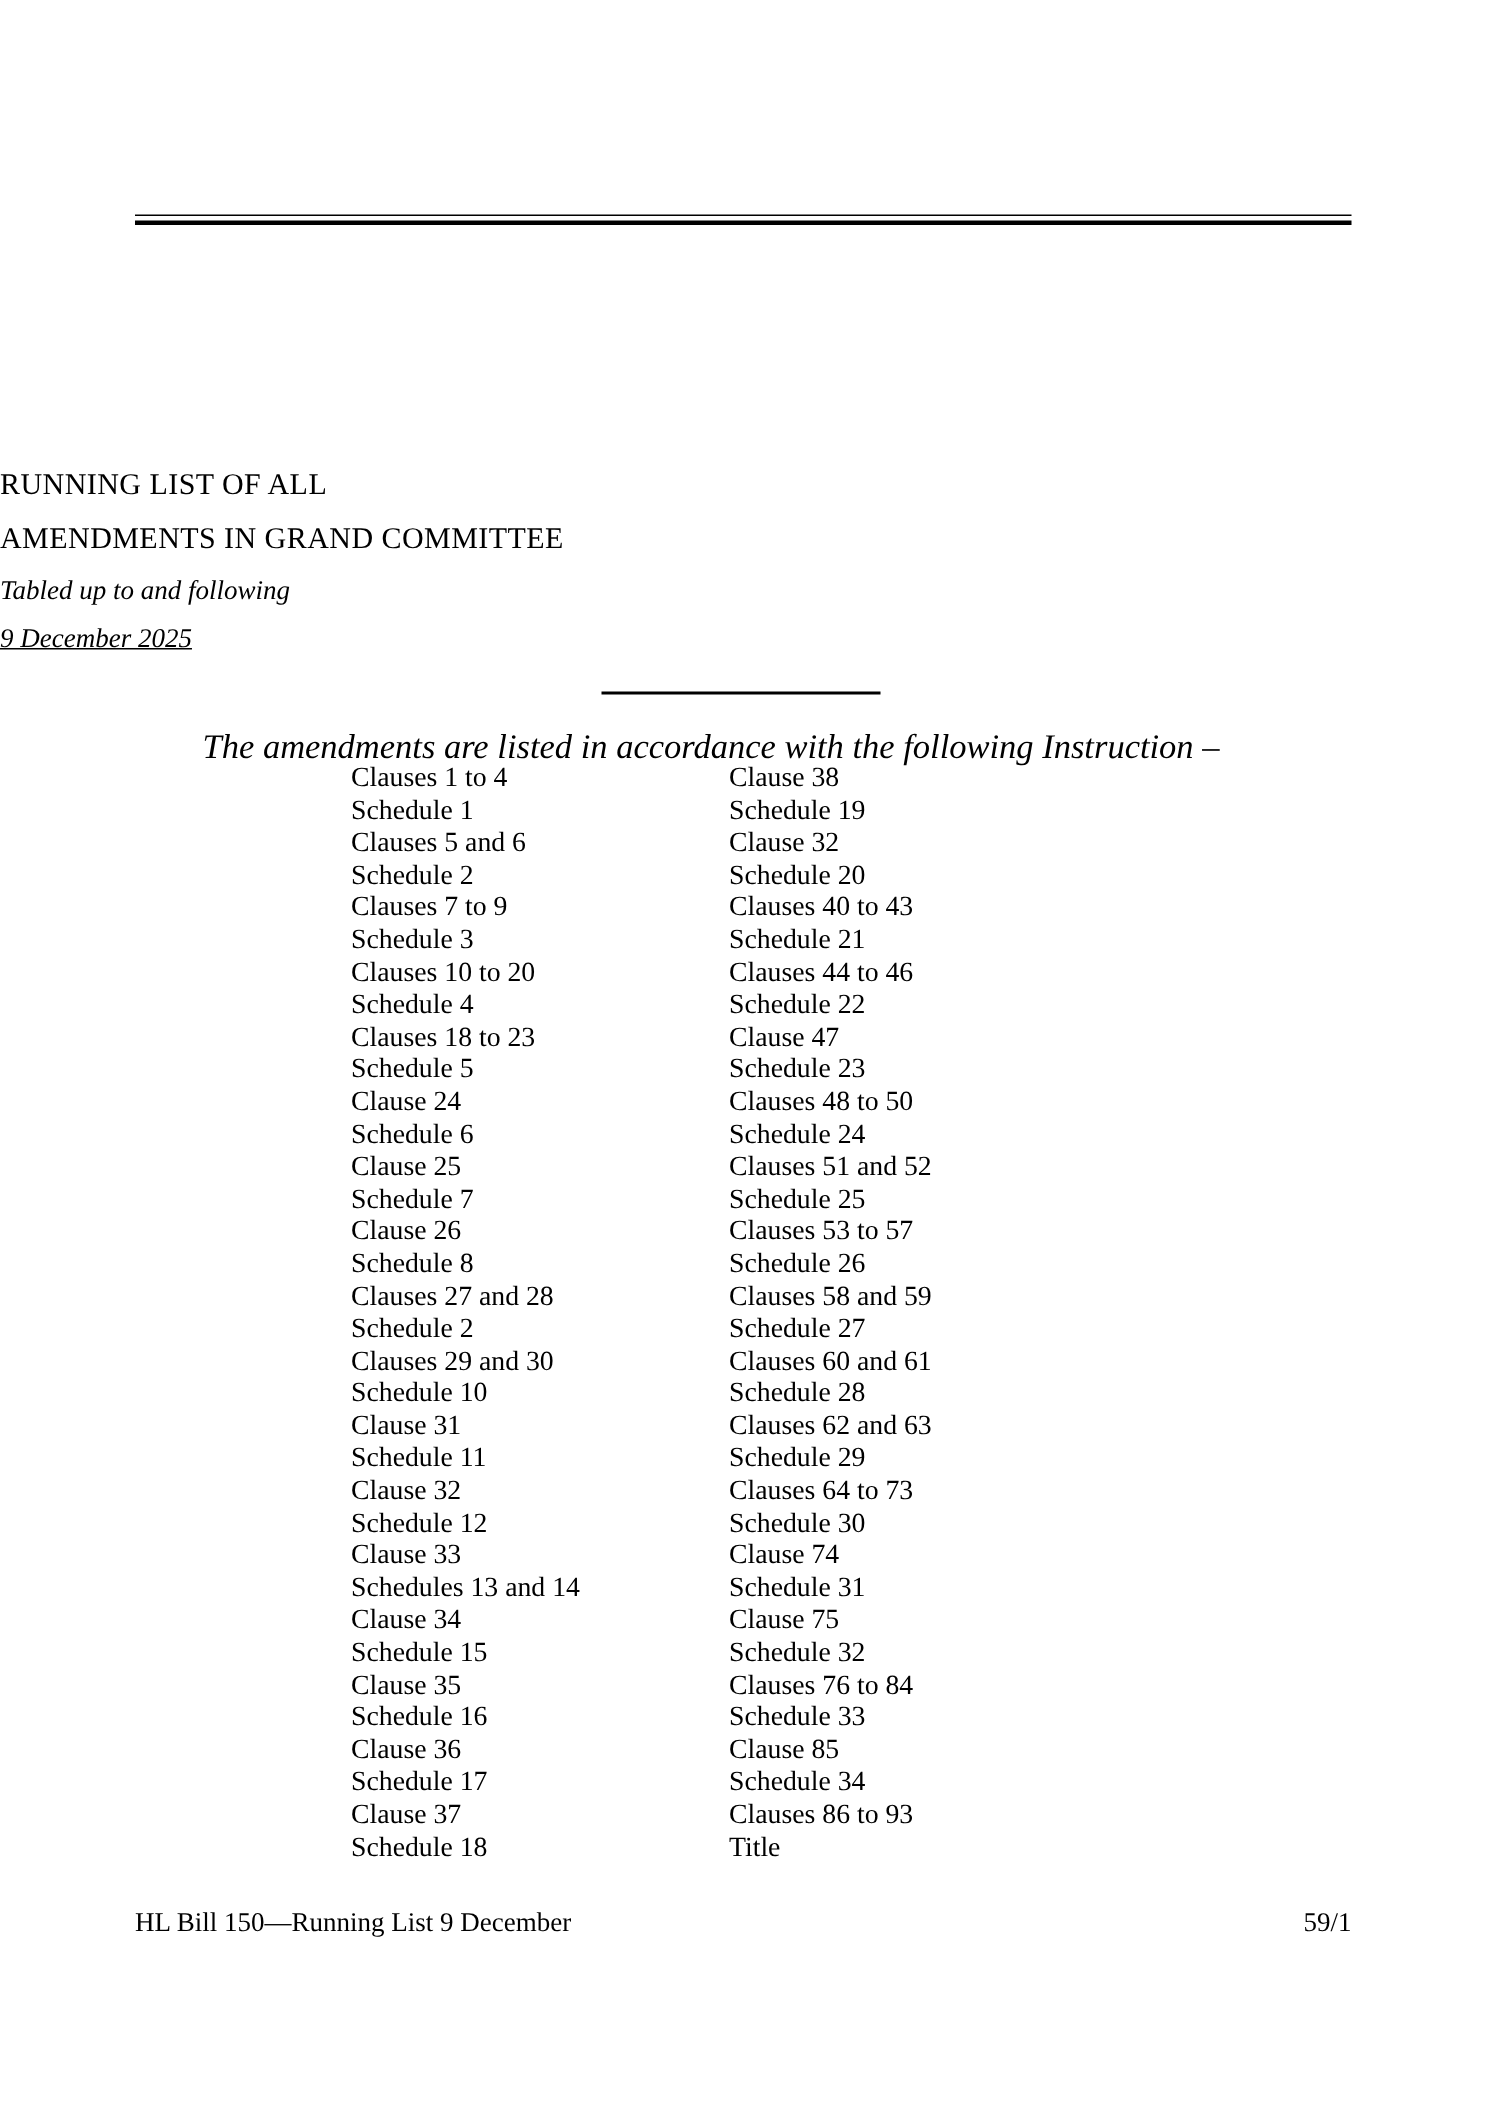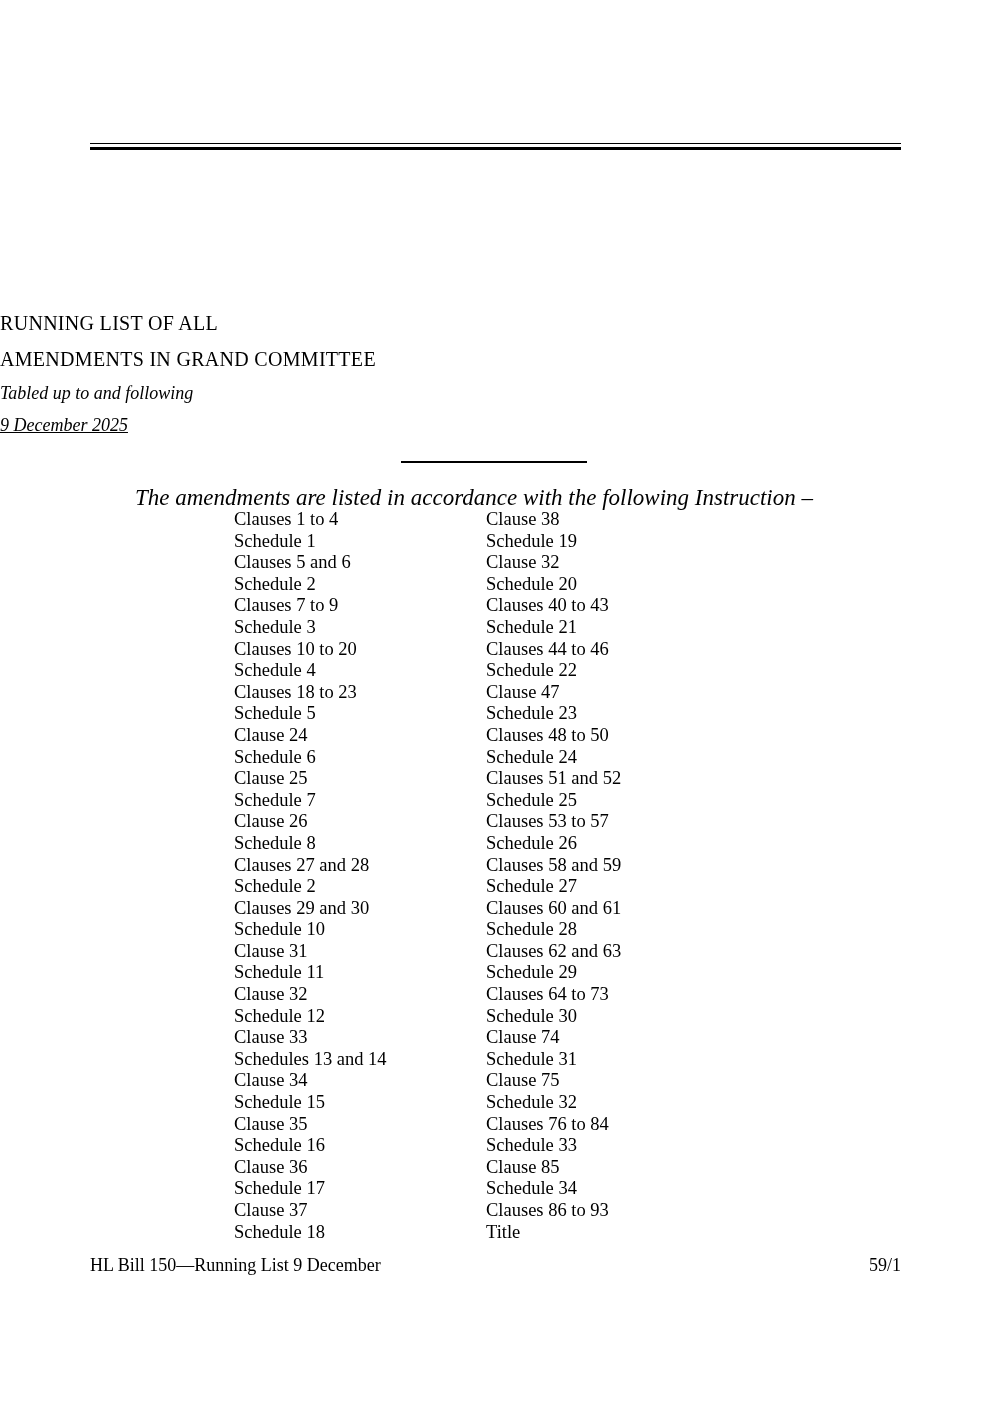--- a/index.html
+++ b/index.html
@@ -122,20 +122,21 @@
     top: 1255px;
     width: 811px;
     display: flex;
     justify-content: space-between;
     align-items: baseline;
     font-size: 18px;
   }
   .footer-left, .footer-right {
     white-space: nowrap;
     font-stretch: condensed;
+    margin-top: 16px;
   }
 </style>
 </head>
 <body>
 
 <div class="page">
 
   <div class="title-rule thin"></div>
   <div class="title-rule thick"></div>
 

